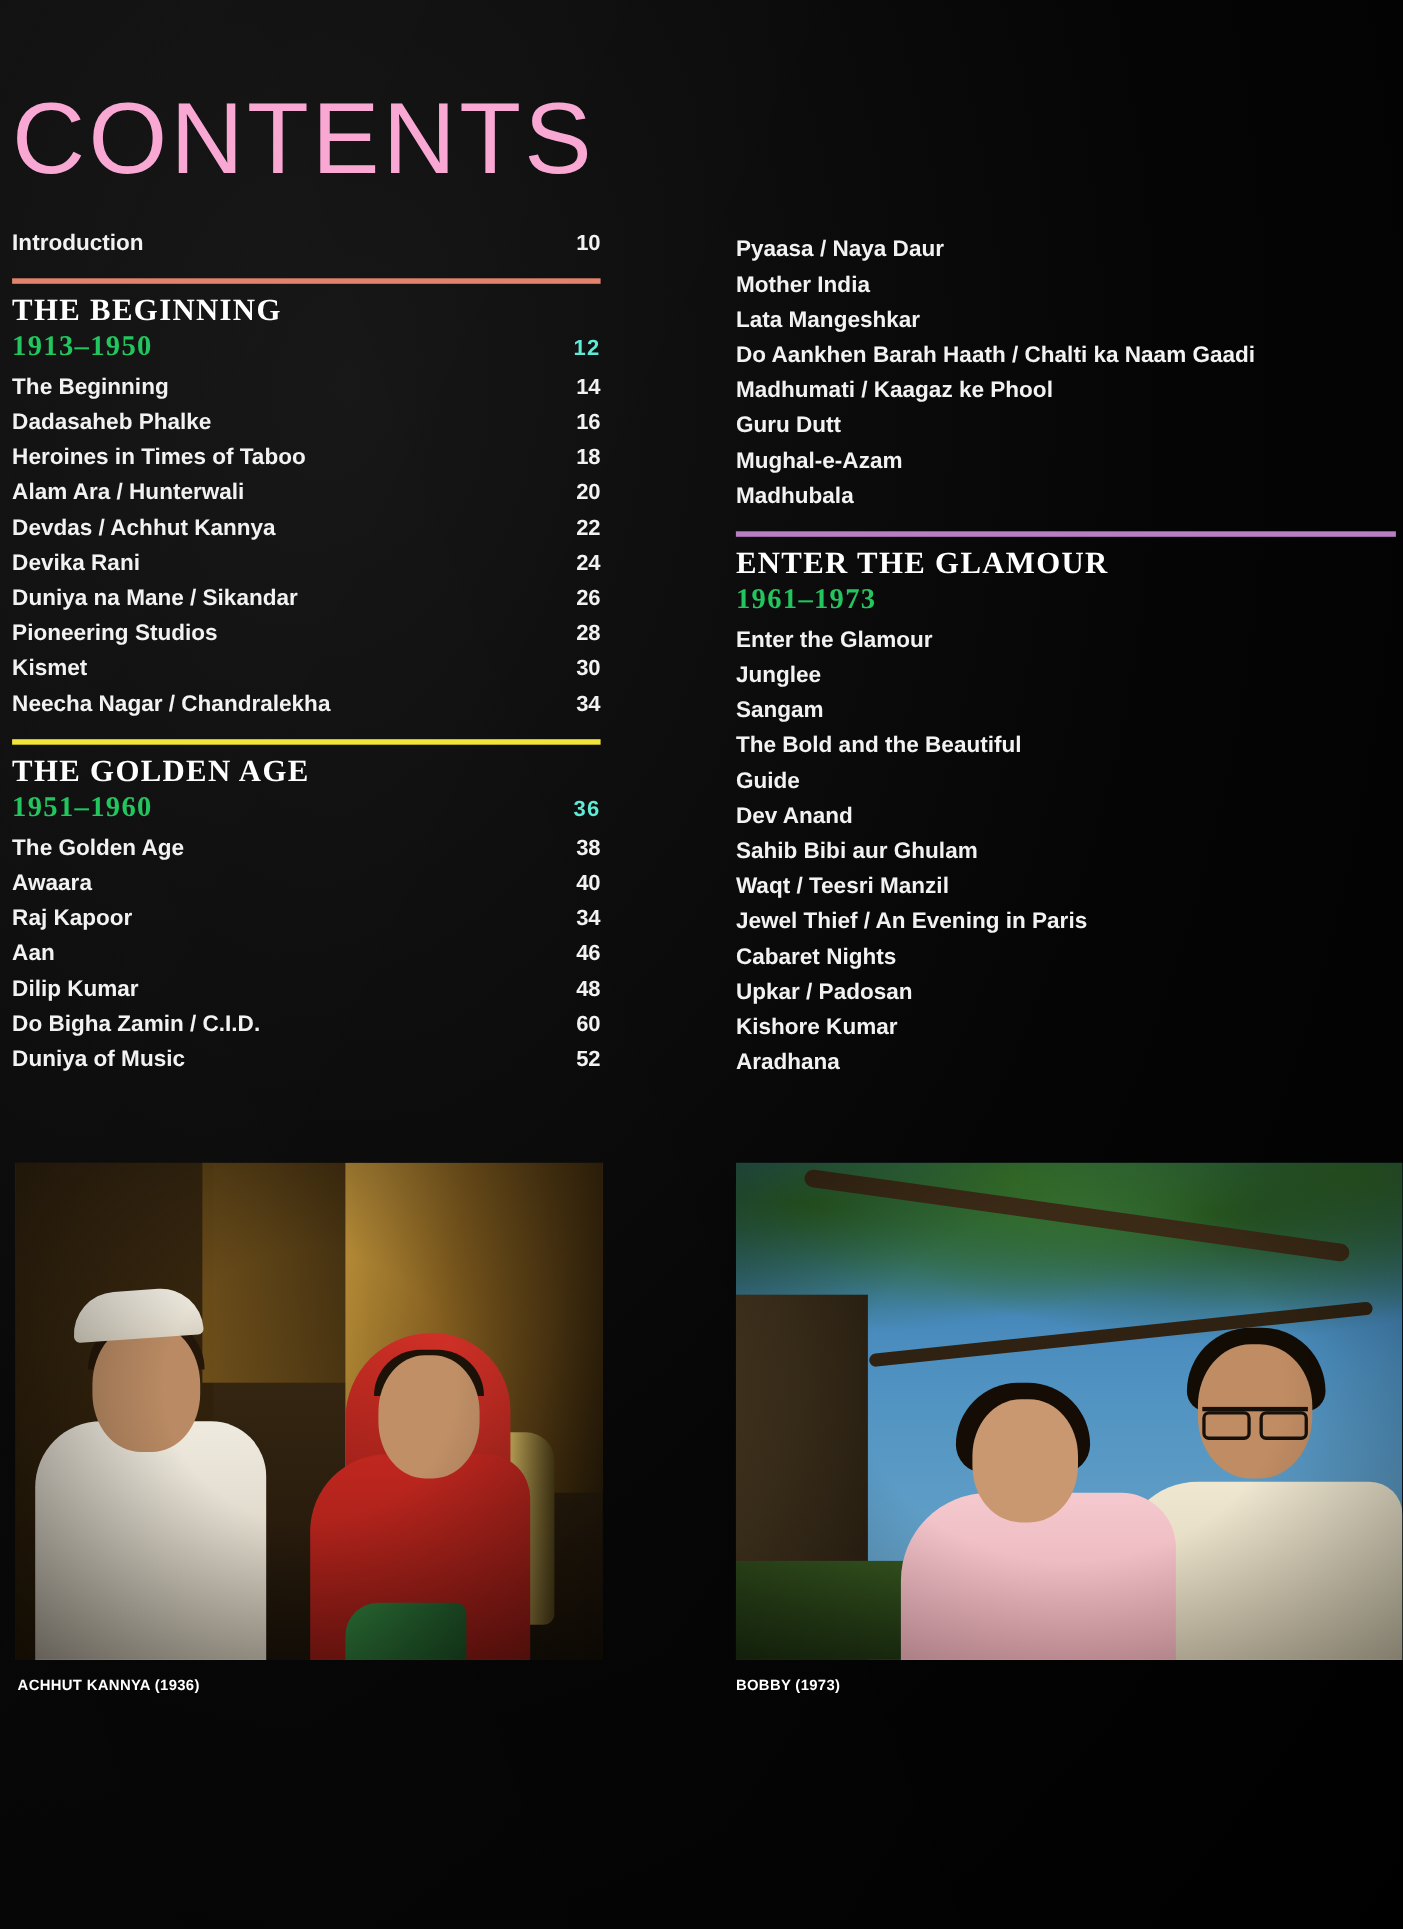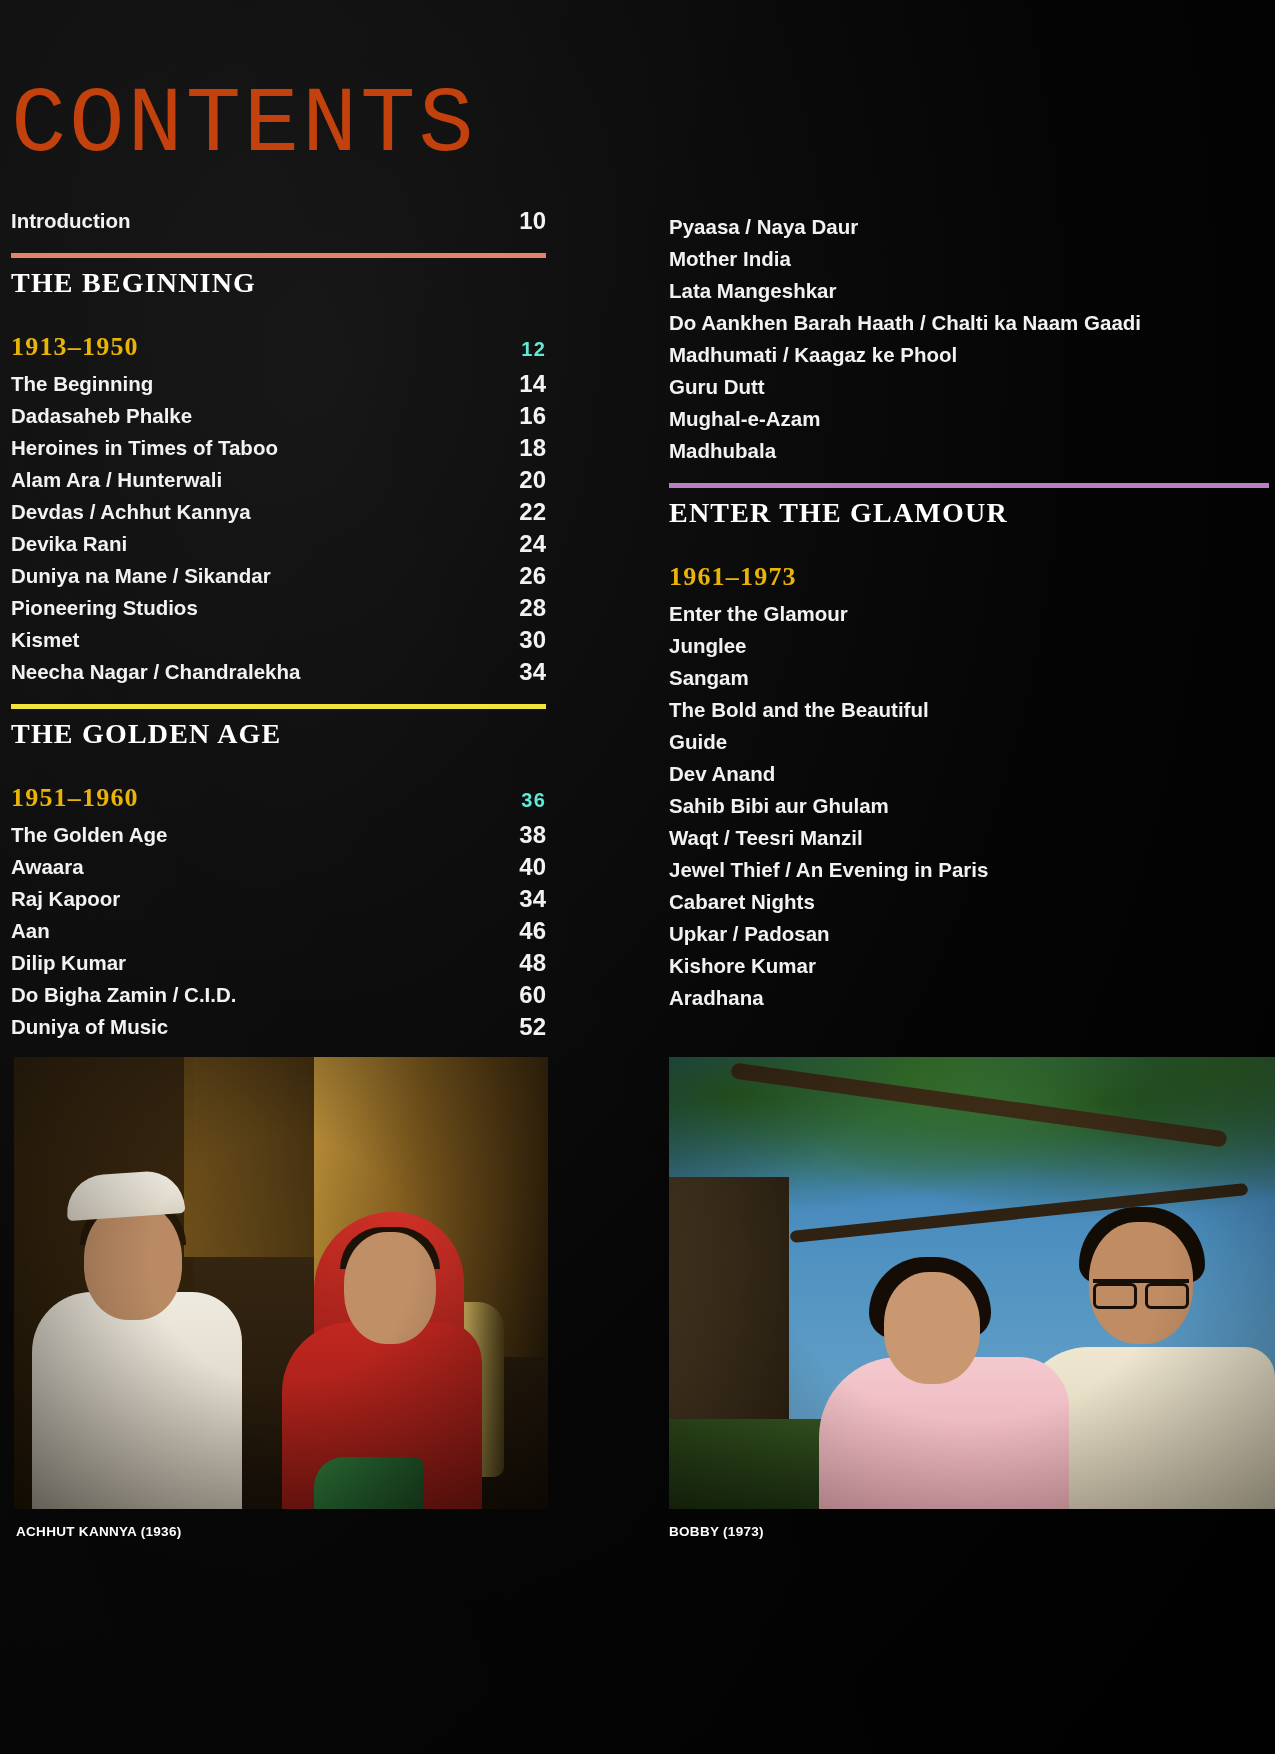--- a/index.html
+++ b/index.html
@@ -36,25 +36,25 @@
   .sheet {
     position: absolute;
     inset: 0;
   }
 
   
   .contents-title {
     position: absolute;
     left: 11px;
     top: 80px;
-    font-family: Liberation Mono, monospace;
+    font-family: Liberation Sans, sans-serif;
     font-size: 92px;
     line-height: 1;
     letter-spacing: 3px;
-    color: #c2410c;
+    color: #f9a8d4;
     font-weight: 400;
   }
 
   
   .col {
     position: absolute;
     top: 205px;
     font-weight: bold;
   }
   .col-left { left: 11px; width: 535px; }
@@ -69,21 +69,21 @@
     color: #f2f2f2;
     white-space: nowrap;
   }
   .entry .label {
     display: inline-block;
   }
   .entry .page {
     position: absolute;
     right: 0;
     top: 0;
-    font-size: 24px;
+    font-size: 20px;
     color: #f2f2f2;
   }
 
   
   .rule {
     height: 5px;
     width: 100%;
     margin: 16px 0 9px 0;
     border-radius: 0;
   }
@@ -100,22 +100,21 @@
   .section-head .name {
     display: block;
     font-size: 28px;
     line-height: 32px;
     color: #ffffff;
   }
   .section-head .years {
     display: block;
     font-size: 26px;
     line-height: 31px;
-    color: #eab308;
-    margin-top: 32px;
+    color: #22c55e;
   }
   .section-head .page {
     position: absolute;
     right: 0;
     bottom: 1px;
     font-family: "Liberation Sans", sans-serif;
     font-size: 20px;
     color: #5eead4;
   }
 

